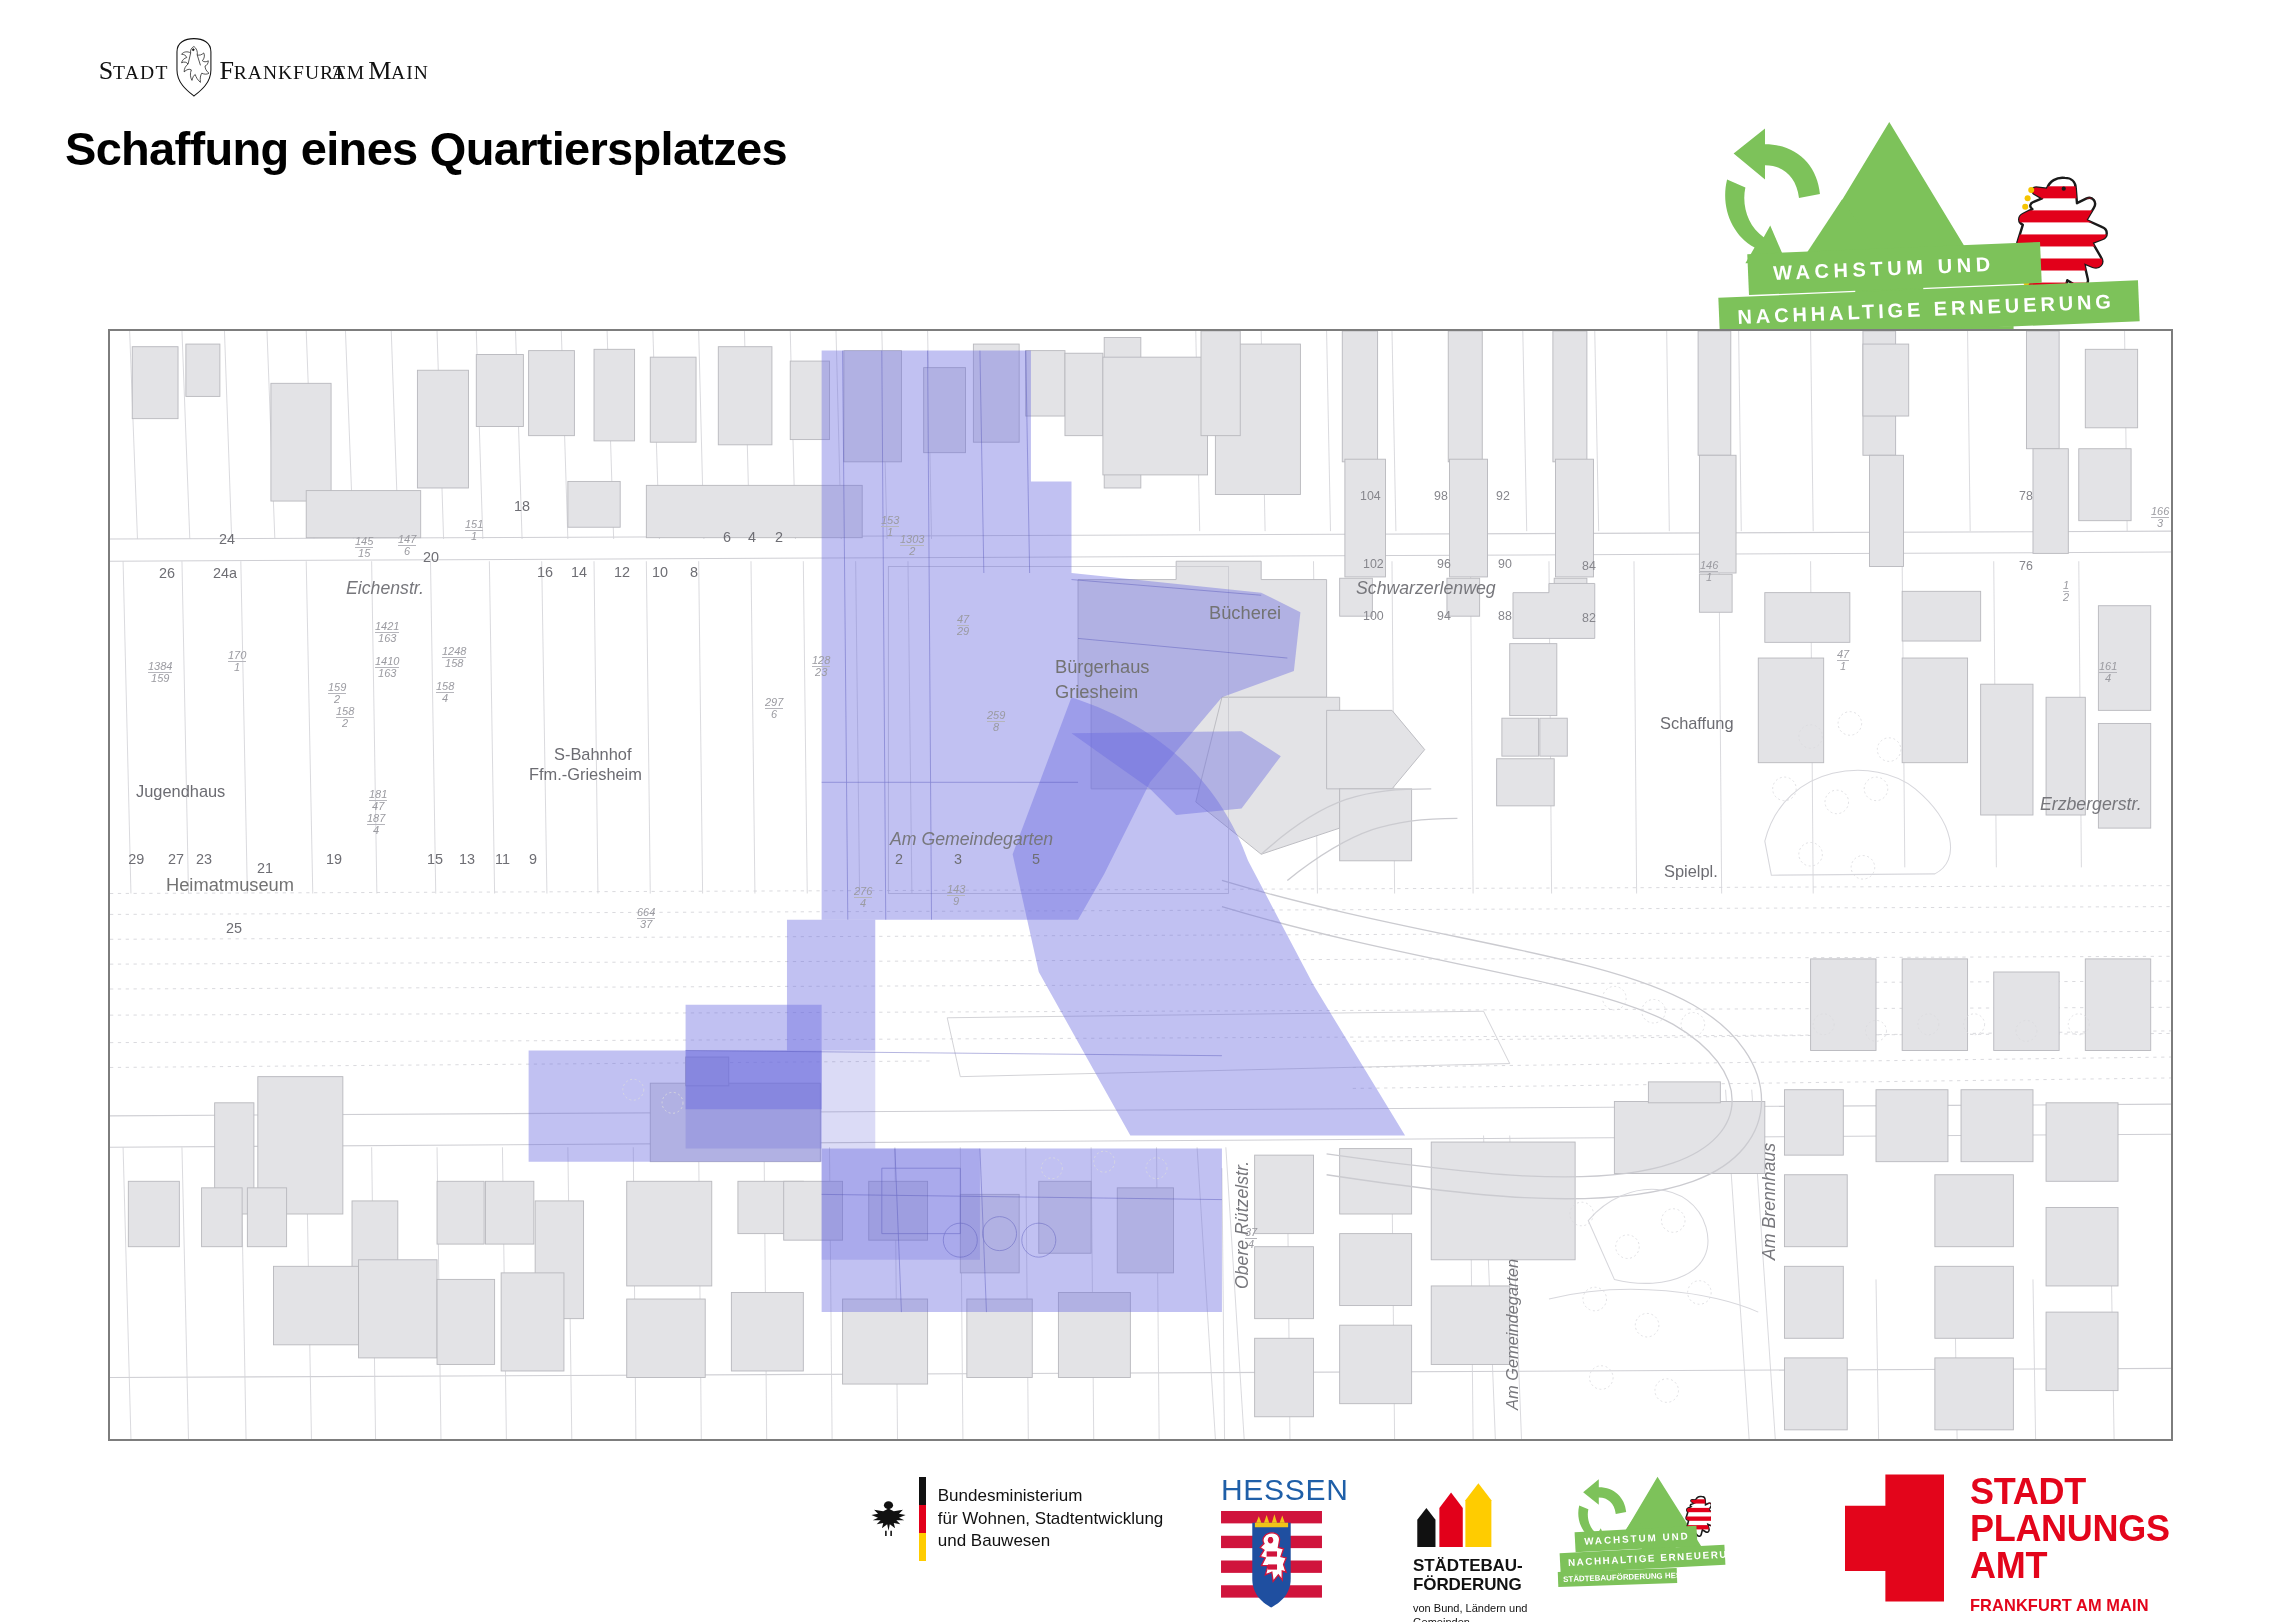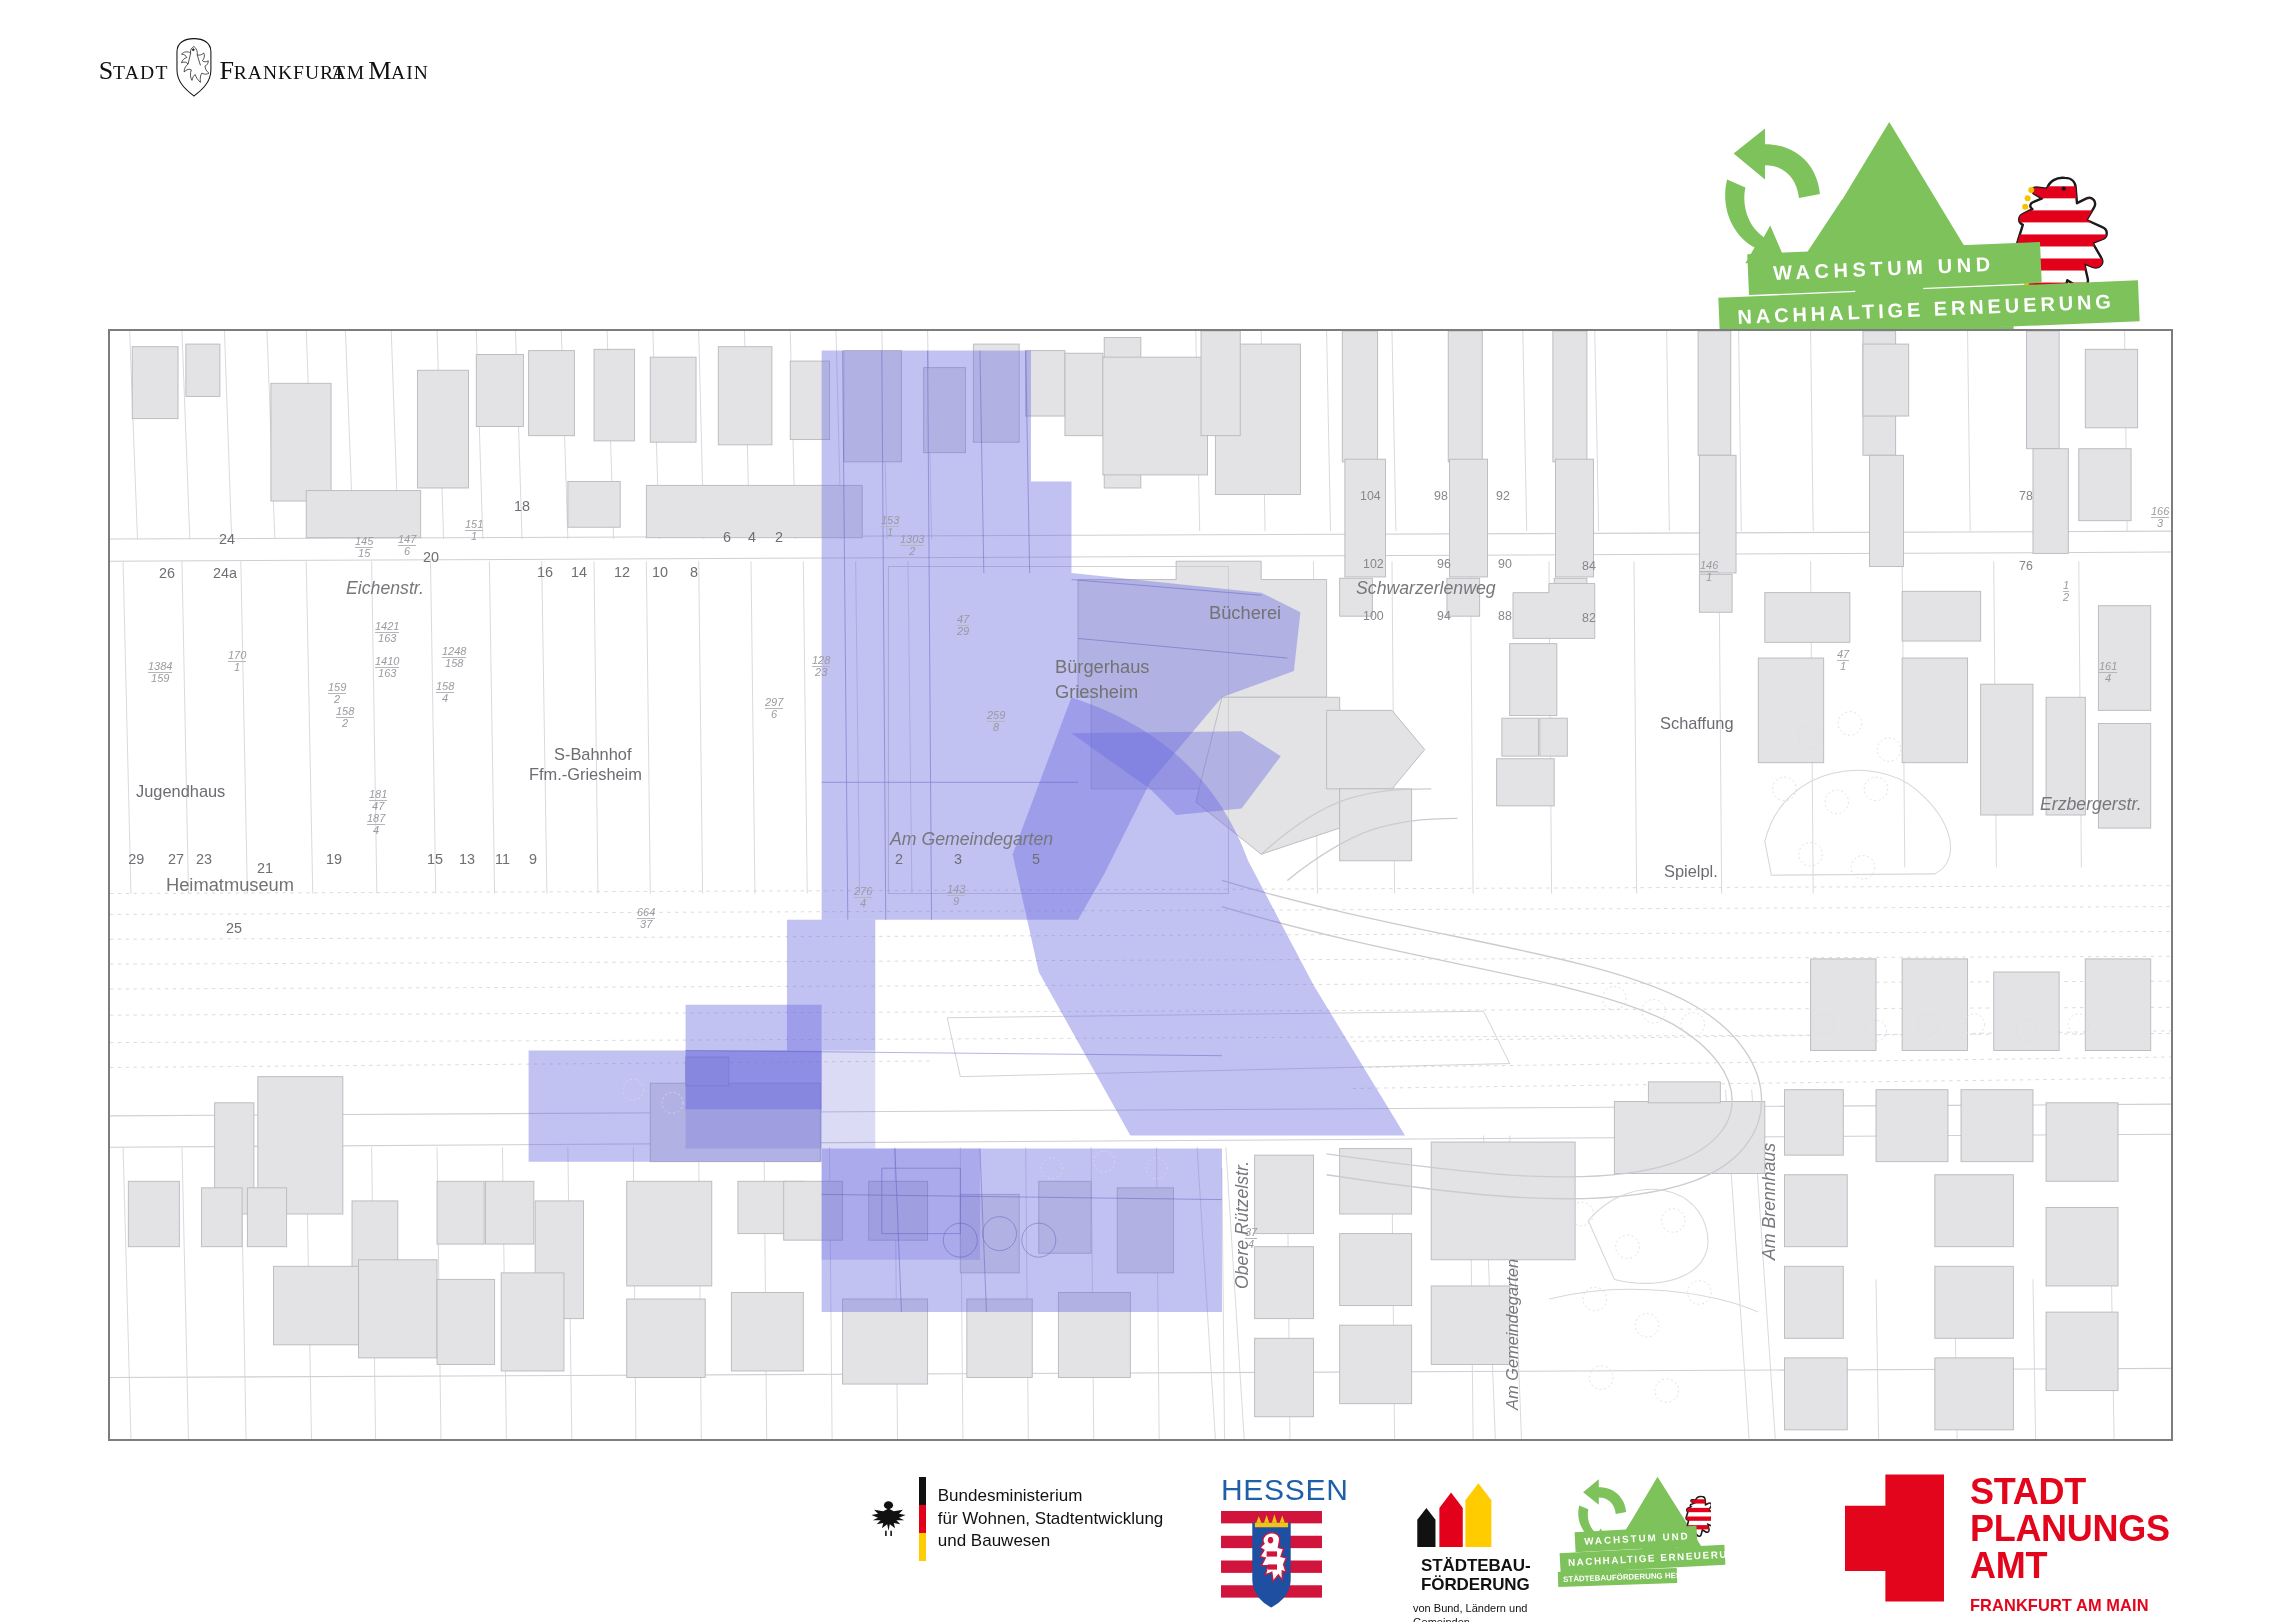--- a/index.html
+++ b/index.html
@@ -72,20 +72,21 @@
     </g>
     <text x="185" y="66" font-family="Liberation Serif, serif" font-size="40" fill="#111">F</text>
     <text x="207" y="66" font-family="Liberation Serif, serif" font-size="30" fill="#111" letter-spacing="1.5">RANKFURT</text>
     <text x="357" y="66" font-family="Liberation Serif, serif" font-size="30" fill="#111" letter-spacing="1.5">AM</text>
     <text x="413" y="66" font-family="Liberation Serif, serif" font-size="40" fill="#111">M</text>
     <text x="448" y="66" font-family="Liberation Serif, serif" font-size="30" fill="#111" letter-spacing="1.5">AIN</text>
   </svg>
 </div>
 
 <div id="title-block">
+  <div id="maintitle">Schaffung eines Quartiersplatzes</div>
 </div>
 
 <div id="wachstum-badge">
   <svg width="497" height="262" viewBox="0 0 760 400">
 
     <g fill="#7dc25a">
       <path d="M30 60 L78 22 L78 46 C126 46 158 78 162 122 L130 128 C126 96 106 78 78 78 L78 100 Z"></path>
       <path d="M20 100 C10 140 26 184 62 204 L48 228 L110 226 L86 170 L76 188 C52 172 42 140 48 112 Z"></path>
     </g>
 
@@ -714,21 +715,21 @@
       </div>
     </div>
   </div>
 
   <div class="flogo" style="left:1413px;top:17px;">
     <svg width="82" height="65" viewBox="0 0 125 100">
       <path d="M6 100 L6 58 L20 40 L34 58 L34 100 Z" fill="#111"></path>
       <path d="M40 100 L40 40 L58 16 L76 40 L76 100 Z" fill="#e2001a"></path>
       <path d="M80 100 L80 28 L100 2 L120 28 L120 100 Z" fill="#ffcc00"></path>
     </svg>
-    <div class="stb-text" style="margin-top:6.5px;margin-left:8px;">
+    <div class="stb-text" style="margin-top:6.5px;">
       <div>STÄDTEBAU-</div>
       <div>FÖRDERUNG</div>
     </div>
     <div class="stb-sub" style="margin-top:6.5px;">
       <div>von Bund, Ländern und</div>
       <div>Gemeinden</div>
     </div>
   </div>
 
   <div class="flogo" style="left:1570px;top:9.2px;width:216px;height:124px;">

